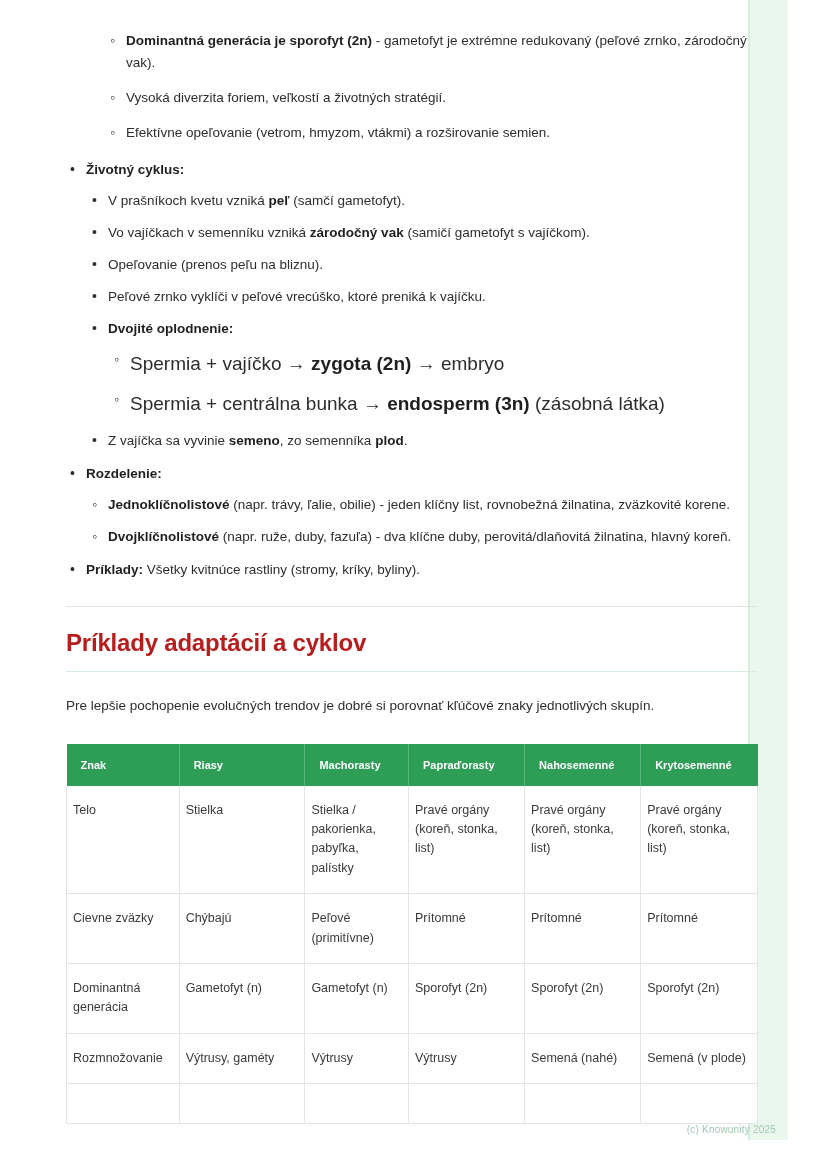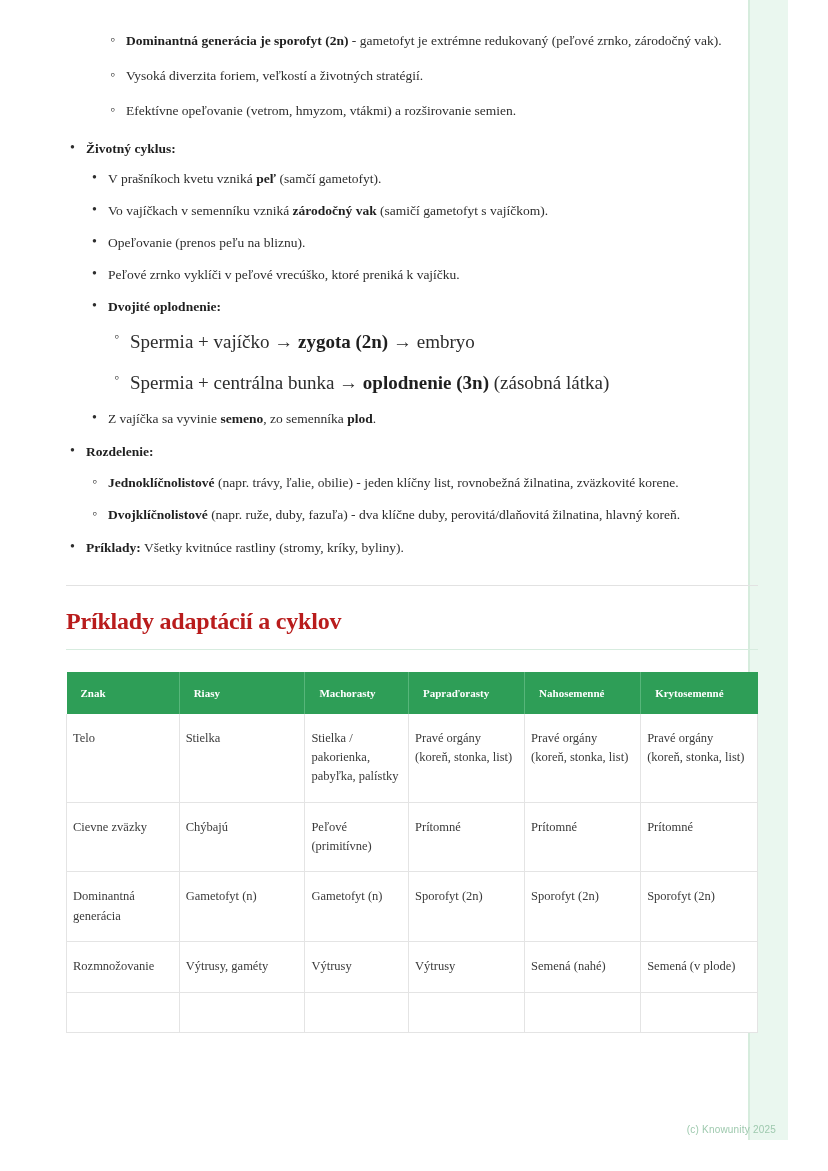--- a/index.html
+++ b/index.html
@@ -15,21 +15,20 @@
     height: 1171px;
     background: #ffffff;
     overflow: hidden;
   }
   .content {
     position: absolute;
     left: 0;
     top: 0;
     width: 828px;
     padding: 30px 70px 0 66px;
-    font-family: Liberation Serif, serif;
   }
   
   .side-strip {
     position: absolute;
     right: 40px;
     top: 0;
     width: 38px;
     height: 1140px;
     background: #eaf7ef;
   }
@@ -226,21 +225,21 @@
           <li>
             <span>Peľové zrnko vyklíči v peľové vrecúško, ktoré preniká k vajíčku.</span>
           </li>
           <li>
             <b>Dvojité oplodnenie:</b>
             <ul class="lvl3">
               <li>
                 <span>Spermia + vajíčko → </span><b>zygota (2n)</b><span> → embryo</span>
               </li>
               <li>
-                <span>Spermia + centrálna bunka → </span><b>oplodnenie (3n)</b><span> (zásobná látka)</span>
+                <span>Spermia + centrálna bunka → </span><b>endosperm (3n)</b><span> (zásobná látka)</span>
               </li>
             </ul>
           </li>
           <li>
             <span>Z vajíčka sa vyvinie </span><b>semeno</b><span>, zo semenníka </span><b>plod</b><span>.</span>
           </li>
         </ul>
       </li>
 
       <li>
@@ -258,20 +257,21 @@
       <li>
         <b>Príklady:</b><span> Všetky kvitnúce rastliny (stromy, kríky, byliny).</span>
       </li>
     </ul>
 
     <hr class="divider">
 
     <h2 class="section-title">Príklady adaptácií a cyklov</h2>
     <hr class="title-rule">
 
+    <p class="intro">Pre lepšie pochopenie evolučných trendov je dobré si porovnať kľúčové znaky jednotlivých skupín.</p>
 
     <table class="cmp">
       <thead>
         <tr>
           <th style="width:16.3%">Znak</th>
           <th style="width:18.2%">Riasy</th>
           <th style="width:15.0%">Machorasty</th>
           <th style="width:16.8%">Papraďorasty</th>
           <th style="width:16.8%">Nahosemenné</th>
           <th style="width:16.9%">Krytosemenné</th>

